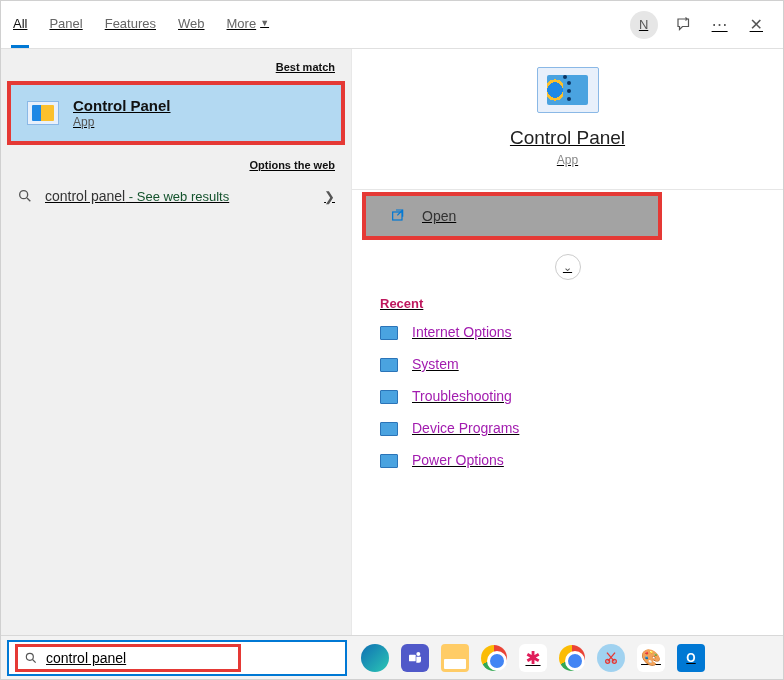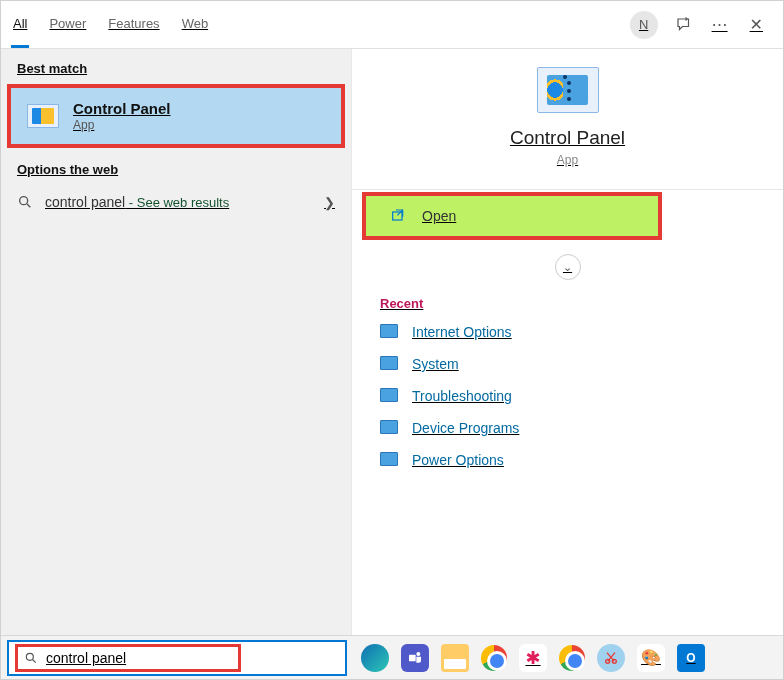--- a/index.html
+++ b/index.html
@@ -14,21 +14,21 @@
     .tab .chev { margin-left: 4px; font-size: 9px; color: #666; }
     .hdr-right { display: flex; align-items: center; gap: 16px; padding-right: 6px; }
     .avatar { width: 28px; height: 28px; border-radius: 50%; background: #e6e6e6; display: flex; align-items: center; justify-content: center; font-size: 13px; color: #555; }
     .hdr-icon { width: 20px; height: 20px; color: #555; display: flex; align-items: center; justify-content: center; cursor: pointer; }
     .close-x { font-size: 16px; color: #555; cursor: pointer; padding: 4px; }
     
     .body { flex: 1; display: flex; overflow: hidden; }
     .left { width: 350px; background: #f0f0f0; overflow: hidden; }
     .right { flex: 1; background: #fff; display: flex; flex-direction: column; border-left: 1px solid #e8e8e8; padding-top: 18px; }
     
-    .section-label { font-size: 13px; font-weight: 600; color: #111; padding: 12px 16px 6px; }
+    .section-label { font-size: 11px; font-weight: 600; color: #111; padding: 12px 16px 6px; text-align: right; }
     
     .bestmatch-card { display: flex; align-items: center; gap: 14px; padding: 12px 16px; background: #b3d9f2; border: 4px solid #e53935; margin: 2px 6px; cursor: pointer; }
     .bm-icon { width: 32px; height: 24px; background: #e8f0fb; border: 1px solid #8ab8e6; display: flex; align-items: center; justify-content: center; position: relative; }
     .tiny-cp { width: 22px; height: 16px; background: linear-gradient(90deg, #1e88e5 40%, #fbc02d 40%); border-radius: 1px; }
     .bm-text .title { font-size: 15px; font-weight: 600; color: #111; }
     .bm-text .sub { font-size: 12px; color: #555; margin-top: 1px; }
     
     .web-row { display: flex; align-items: center; padding: 10px 16px; gap: 12px; cursor: pointer; }
     .web-row .search-glyph { color: #555; }
     .web-row .wt { font-size: 14px; color: #333; }
@@ -40,30 +40,30 @@
     .hero-cp { width: 42px; height: 30px; display: flex; }
     .hero-cp-l { width: 40%; background: radial-gradient(circle at 50% 50%, #1e88e5 0%, #1e88e5 45%, #fbc02d 45%, #fbc02d 62%, transparent 62%) , #4aa3e0; border-top-left-radius: 2px; border-bottom-left-radius: 2px; }
     .hero-cp-r { width: 60%; background: linear-gradient(#4aa3e0,#4aa3e0); border-top-right-radius: 2px; border-bottom-right-radius: 2px; position: relative; }
     .hero-cp-r::before, .hero-cp-r::after { content:""; position:absolute; width:4px; height:4px; background:#0b3766; border-radius:50%; }
     .hero-cp-r::before { top:6px; left:4px; box-shadow: 0 8px 0 #0b3766, 0 16px 0 #0b3766; }
     .hero-title { font-size: 19px; color: #222; font-weight: 400; }
     .hero-sub { font-size: 12px; color: #888; margin-top: -10px; }
     
     .divider { height: 1px; background: #e6e6e6; margin: 0 0; }
     
-    .action-row { display: flex; align-items: center; gap: 14px; padding: 12px 24px; cursor: pointer; background: #bef264; border: 4px solid #e53935; margin: 2px 0; width: 300px; margin-left: 10px;}
+    .action-row { display: flex; align-items: center; gap: 14px; padding: 12px 24px; cursor: pointer; background: #a3a3a3; border: 4px solid #e53935; margin: 2px 0; width: 300px; margin-left: 10px;}
     .action-row .icn { color: #0078d4; width: 18px; }
     .action-row .lbl { font-size: 14px; color: #333; }
     
     .expand-wrap { display: flex; justify-content: center; padding: 12px 0 6px; }
     .expand-btn { width: 26px; height: 26px; border-radius: 50%; border: 1px solid #ccc; display: flex; align-items: center; justify-content: center; cursor: pointer; background: #fff; color: #555; font-size: 11px; }
     
     .recent-label { font-size: 13px; font-weight: 600; color: #be185d; padding: 10px 28px 6px; }
     .recent-list { display: flex; flex-direction: column; gap: 2px; padding: 0 12px 10px; }
-    .recent-item { display: flex; align-items: flex-start; gap: 14px; padding: 7px 16px; cursor: pointer; font-size: 14px; color: #0369a1; }
+    .recent-item { display: flex; align-items: flex-end; gap: 14px; padding: 7px 16px; cursor: pointer; font-size: 14px; color: #a21caf; }
     .ri-icon { width: 18px; height: 14px; background: #4aa3e0; border: 1px solid #2b74b8; border-radius: 1px; flex-shrink: 0; }
     
     .footer { height: 44px; display: flex; align-items: center; background: #f3f3f3; border-top: 1px solid #d8d8d8; padding: 0 6px; }
     .search-box { border: 2px solid #0078d4; background: #fff; height: 36px; width: 340px; display: flex; align-items: center; padding: 0 4px; }
     .search-inner { border: 3px solid #e53935; height: 28px; flex: 0 0 226px; margin-left: 2px; display: flex; align-items: center; padding: 0 6px; gap: 8px; }
     .search-inner .sg { color: #555; }
     .search-inner input { border: none; outline: none; font-size: 14px; flex: 1; background: transparent; }
     
     .taskbar-icons { display: flex; align-items: center; gap: 12px; margin-left: 14px; }
     .tb-icon { width: 28px; height: 28px; border-radius: 6px; display: flex; align-items: center; justify-content: center; font-size: 16px; cursor: pointer; }
@@ -84,23 +84,27 @@
     
     svg { display: block; }
   </style>
 </head>
 <body>
 
 <div class="window">
   <div class="header">
     <div class="tabs">
       <div class="tab active">All</div>
-      <div class="tab">Power</div>
+      <div class="tab">Panel</div>
       <div class="tab">Features</div>
       <div class="tab">Web</div>
+      <div class="tab">
+          <span>More</span>
+          <span class="chev">▼</span>
+        </div>
     </div>
     <div class="hdr-right">
       <div class="avatar">N</div>
       <div class="hdr-icon">
         <svg width="18" height="18" viewBox="0 0 24 24" fill="none" stroke="#555" stroke-width="1.6">
             <path d="M4 4h14v10H10l-4 4v-4H4z"></path>
             <path d="M14 2l2 2-2 2"></path>
           </svg>
       </div>
       <div class="hdr-icon">⋯</div>

